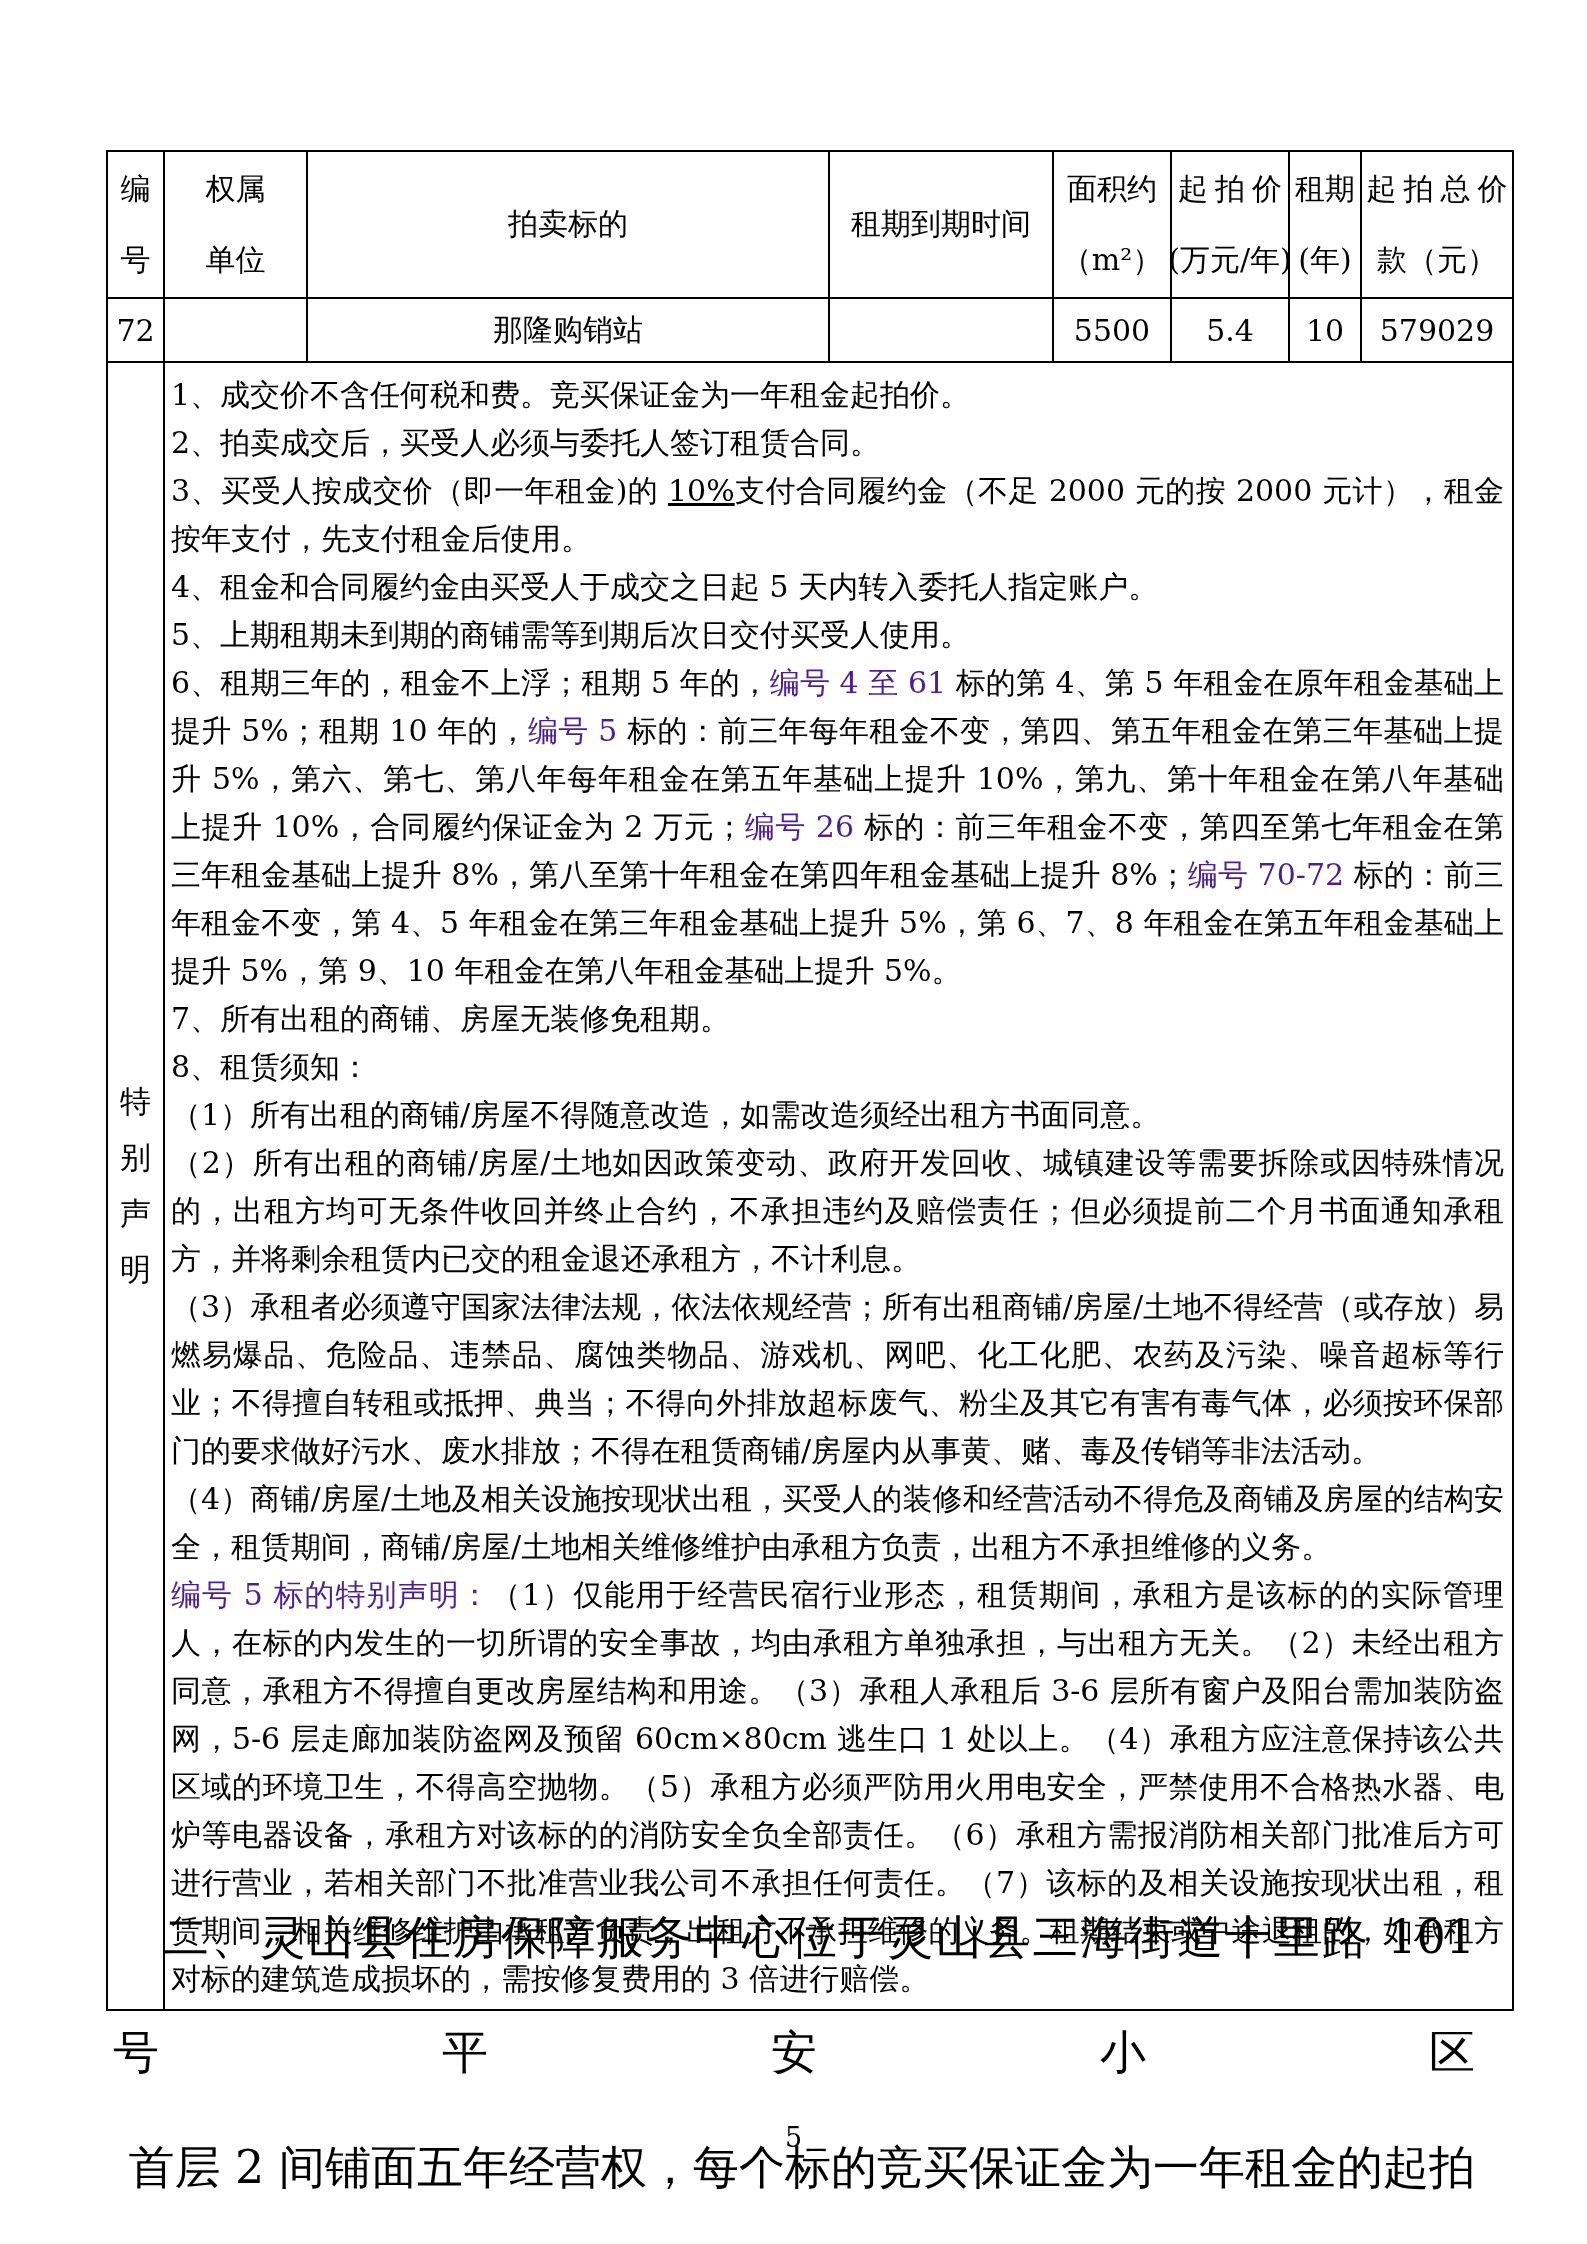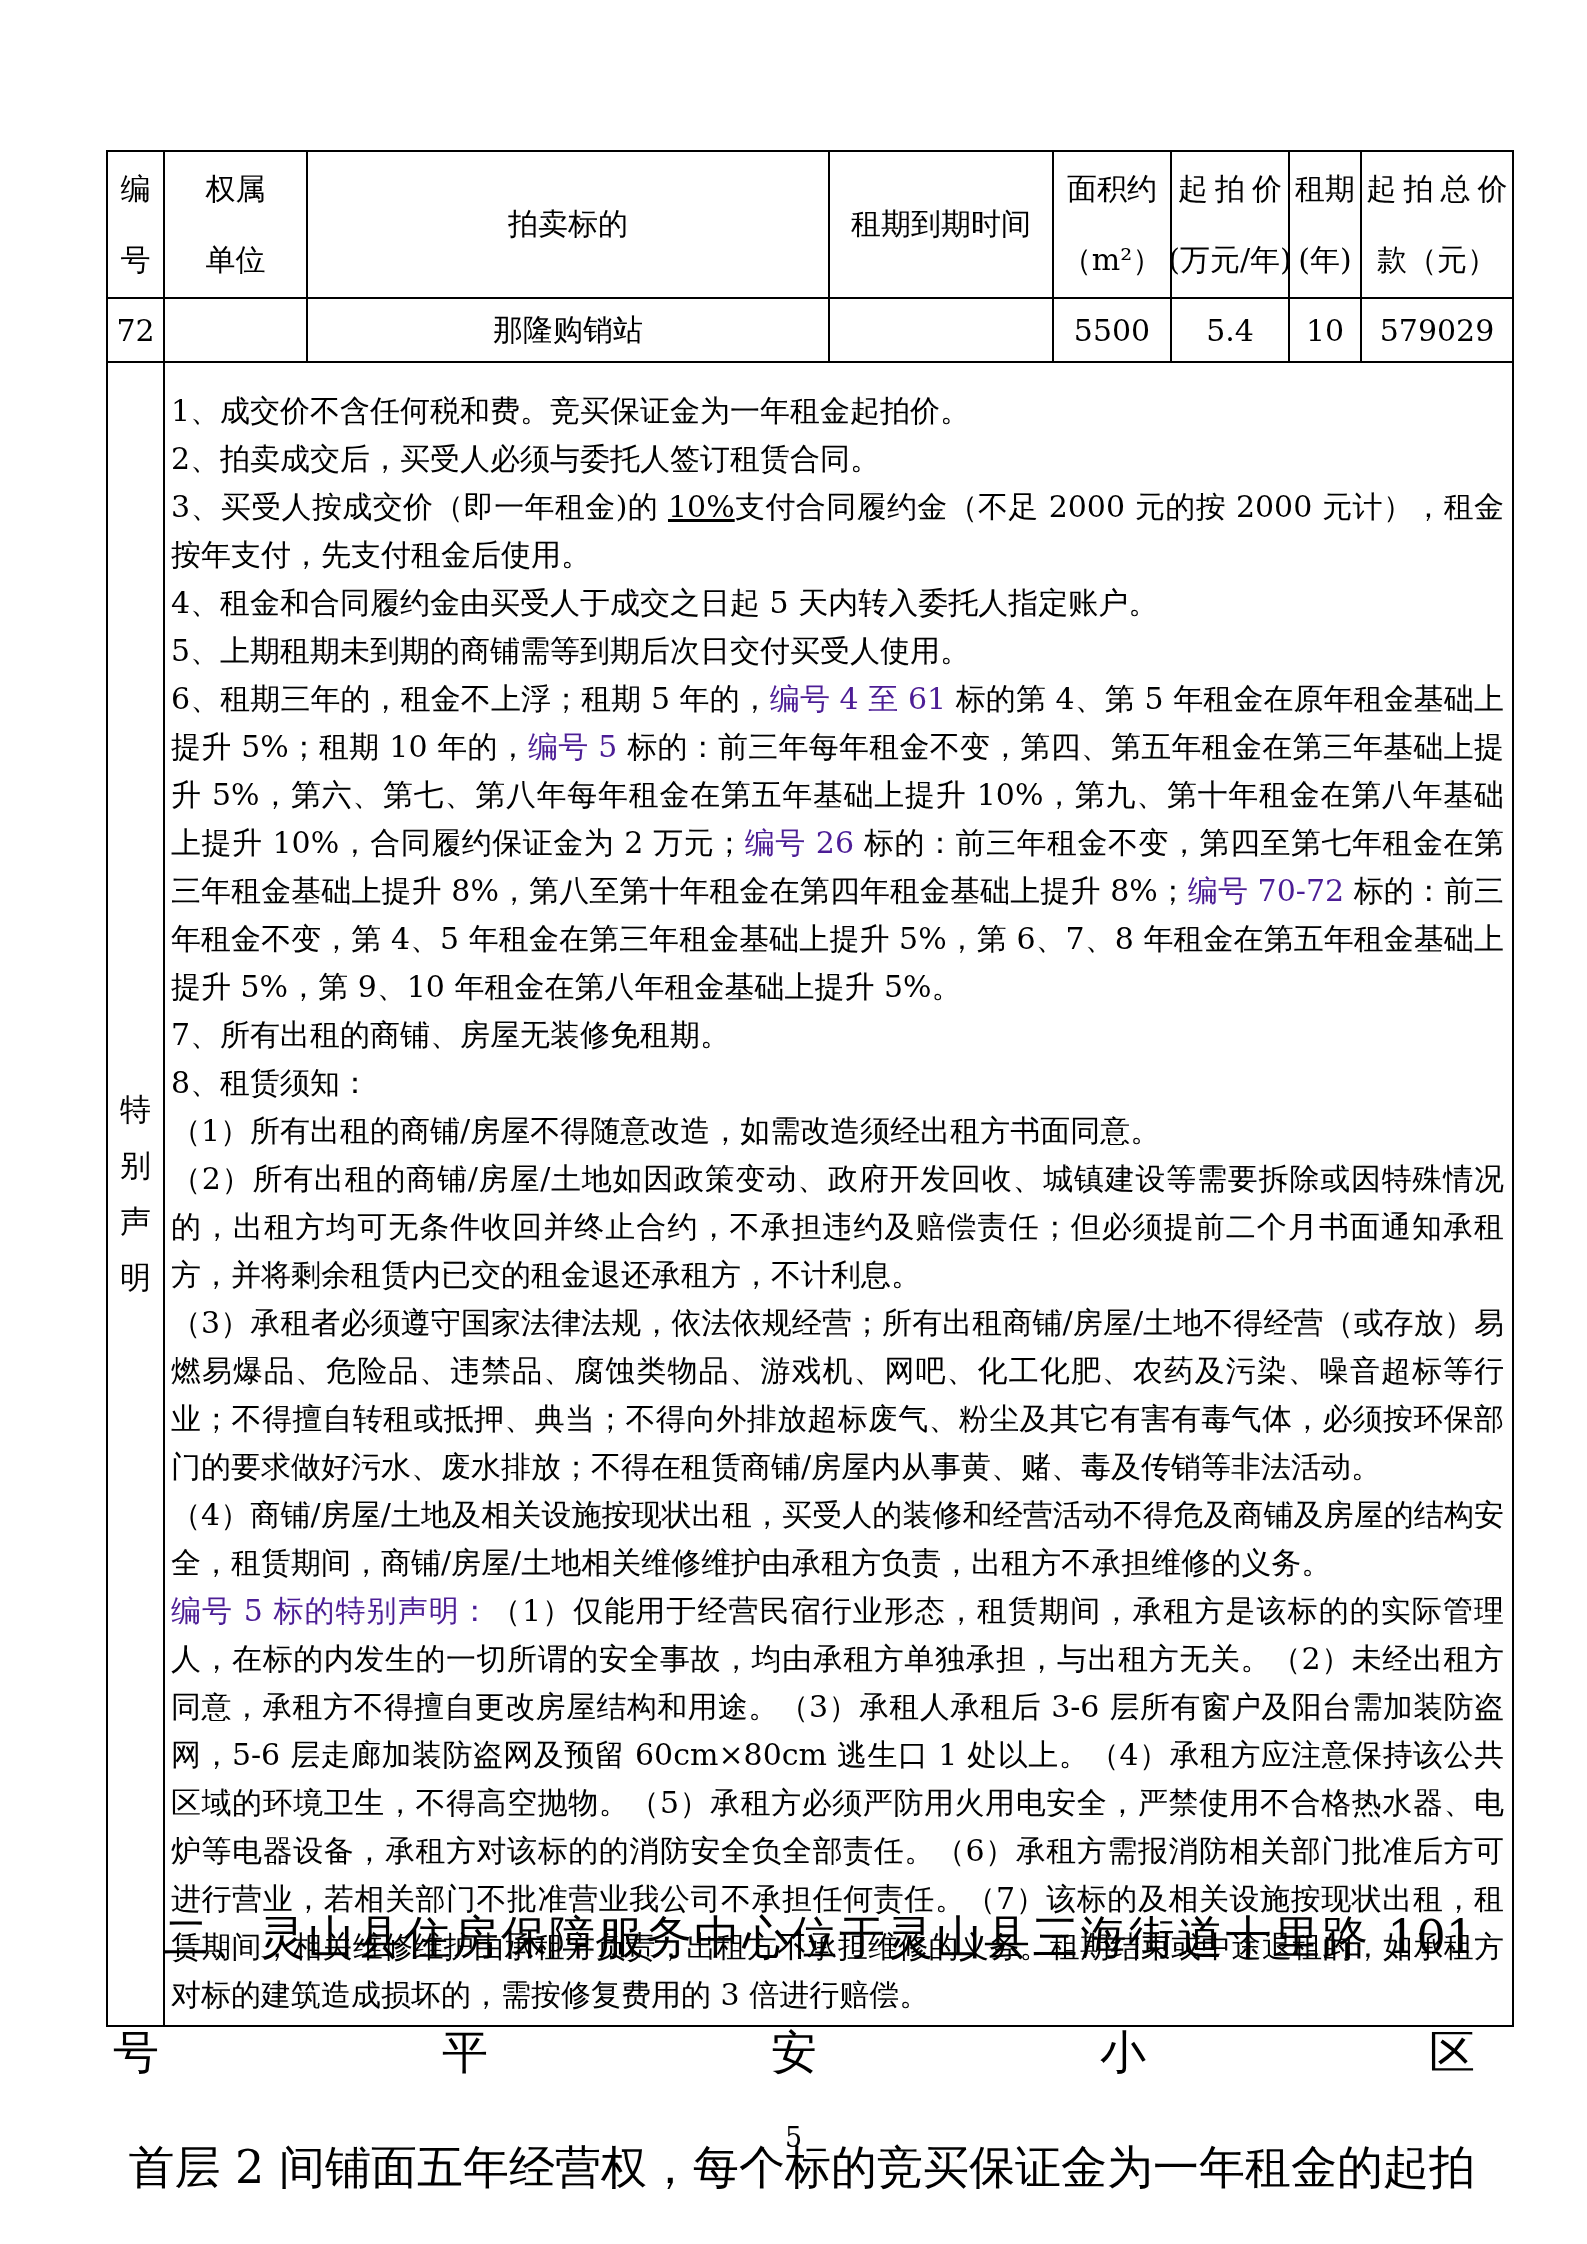--- a/index.html
+++ b/index.html
@@ -26,21 +26,21 @@
   tr.header-row th{height:145px;font-size:30px;}
   .hcell{display:flex;flex-direction:column;justify-content:center;align-items:center;gap:30px;height:100%;}
   .hline{text-align:center;white-space:nowrap;}
   .hline.spread{letter-spacing:7px;margin-right:-7px;font-family:Liberation Mono, monospace;}
   .hline:empty{display:none;}
   tr.data-row td{height:62px;font-size:30px;text-align:center;}
   td.label-cell{vertical-align:middle;}
   .label-stack{display:flex;flex-direction:column;align-items:center;gap:14px;font-size:31px;}
   td.statement-cell{vertical-align:top;}
   .statement-text{
-    padding:24px 8px 6px 6px;
+    padding:8px 8px 6px 6px;
     font-size:30px;
     line-height:48px;
     text-align:justify;
   }
   .para{text-align:justify;}
   .seg-n{}
   .seg-r{color:#4c1d95;font-weight:normal;margin-top:24px;}
   .seg-b{font-weight:normal;}
   .seg-u{text-decoration:underline;}
   .footer-para{

